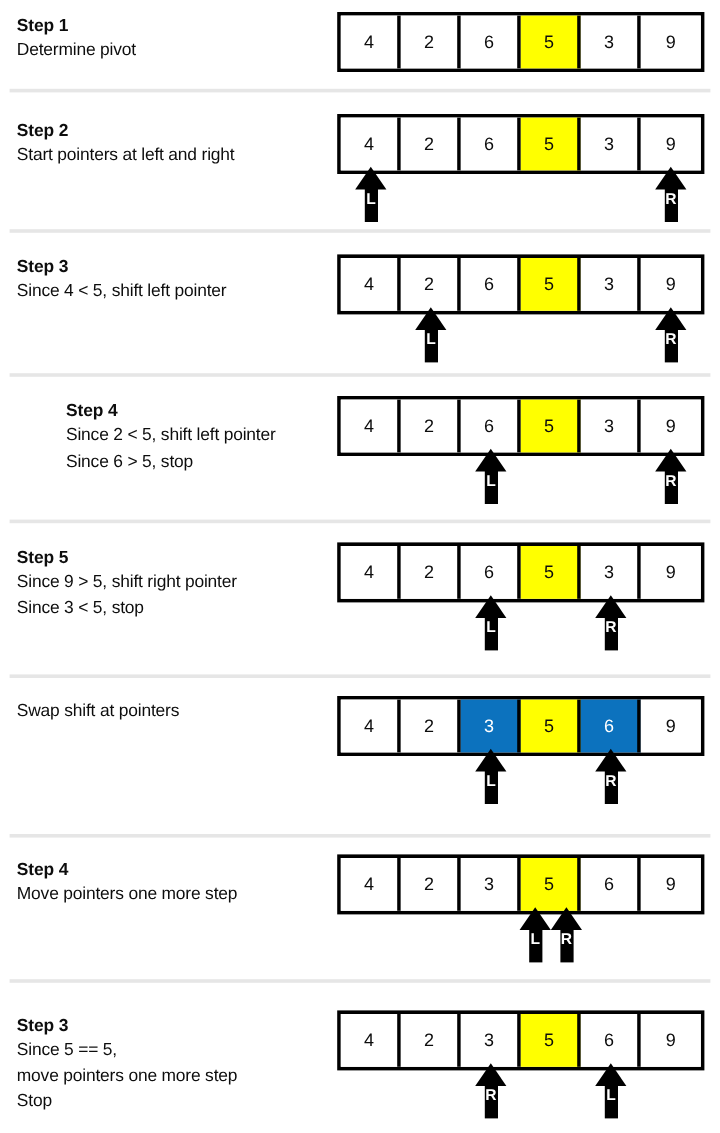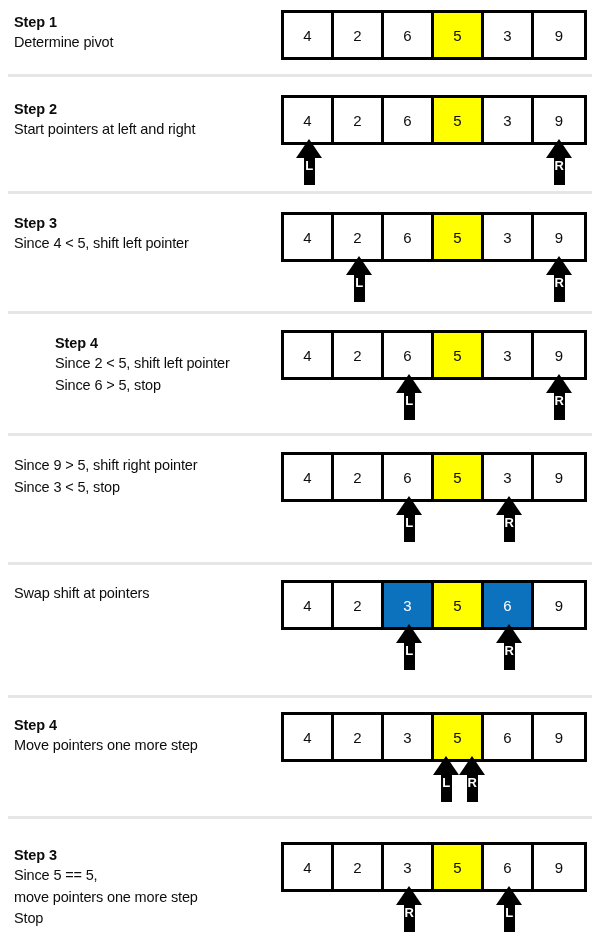--- a/index.html
+++ b/index.html
@@ -222,20 +222,21 @@
         </div>
         <div class="ptr" style="left: 265px;">
           <div class="head"></div>
           <div class="shaft"></div>
           <div class="lbl">R</div>
         </div>
       </div>
     </div>
     <div class="step-row" style="top: 452px;">
       <div class="step-text" style="top: 3px;">
+        <div class="step-title">Step 5</div>
         <div class="step-line">Since 9 &gt; 5, shift right pointer</div>
         <div class="step-line">Since 3 &lt; 5, stop</div>
       </div>
       <div class="array">
         <div class="cell">4</div>
         <div class="cell">2</div>
         <div class="cell">6</div>
         <div class="cell yellow">5</div>
         <div class="cell">3</div>
         <div class="cell">9</div>

